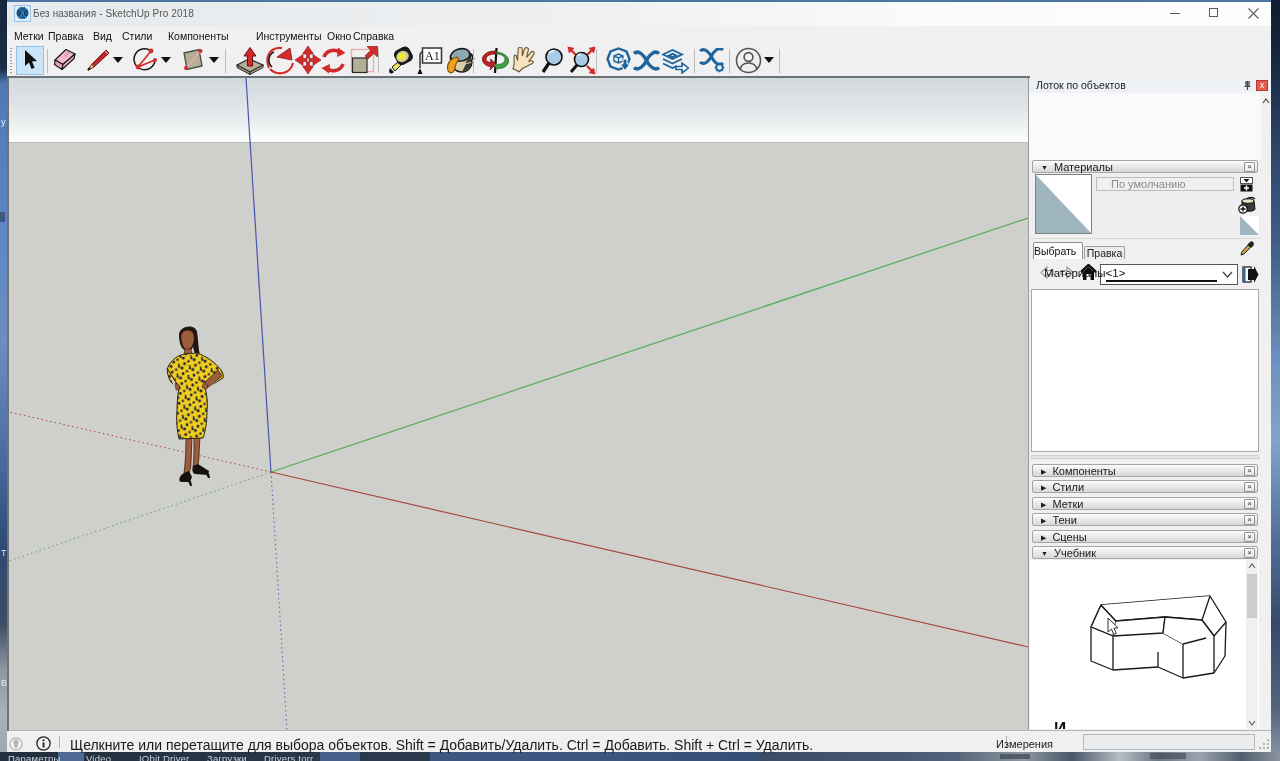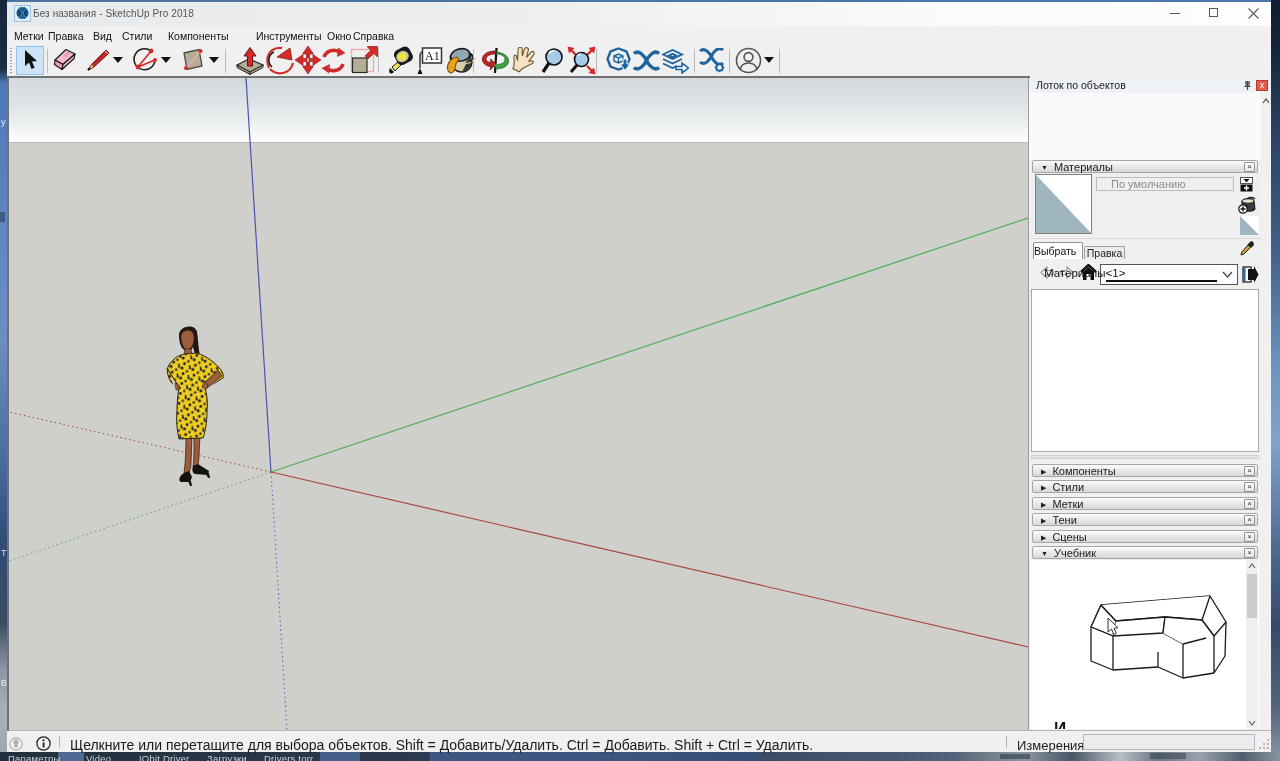--- a/index.html
+++ b/index.html
@@ -420,21 +420,21 @@
     <path d="M7,7 L7,11 M5,9 L9,9" stroke="#b2b2b2" stroke-width="1.6"></path>
   </svg>
 <svg class="abs" style="left:36px;top:736px" width="15" height="15" viewBox="0 0 15 15">
     <circle cx="7.5" cy="7.5" r="6.6" fill="none" stroke="#222" stroke-width="1.3"></circle>
     <circle cx="7.5" cy="4.3" r="1.1" fill="#222"></circle>
     <rect x="6.6" y="6.5" width="1.9" height="5" fill="#222"></rect>
   </svg>
 <div class="abs" style="left:59px;top:736px;width:1px;height:12px;background:#b0b0b0"></div>
 <div class="abs" style="left:70px;top:737px;font-size:14px;color:#1a1a1a">Щелкните или перетащите для выбора объектов. Shift = Добавить/Удалить. Ctrl = Добавить. Shift + Ctrl = Удалить.</div>
 <div class="abs" style="left:1006px;top:736px;width:1px;height:12px;background:#b0b0b0"></div>
-<div class="abs" style="left:1017px;top:738px;font-size:13px;color:#1a1a1a">Измерения</div>
+<div class="abs" style="left:996px;top:738px;font-size:11px;color:#1a1a1a">Измерения</div>
 <div class="abs" style="left:1083px;top:734px;width:172px;height:16px;background:#ebeced;border:1px solid #aeb9c2"></div>
 <svg class="abs" style="left:1259px;top:739px" width="11" height="11" viewBox="0 0 11 11">
     <g fill="#b5b5b5">
       <rect x="8" y="0" width="2" height="2"></rect>
       <rect x="8" y="4" width="2" height="2"></rect>
       <rect x="8" y="8" width="2" height="2"></rect>
       <rect x="4" y="4" width="2" height="2"></rect>
       <rect x="4" y="8" width="2" height="2"></rect>
       <rect x="0" y="8" width="2" height="2"></rect>
     </g>

